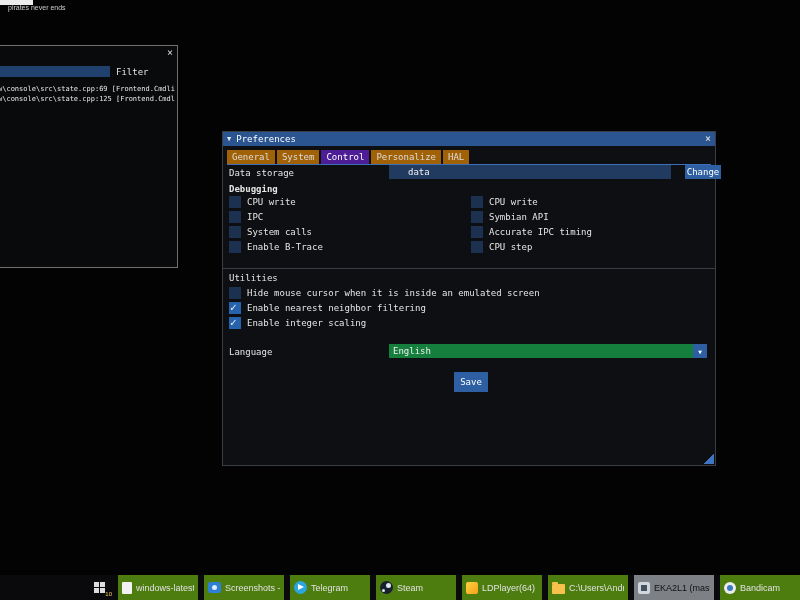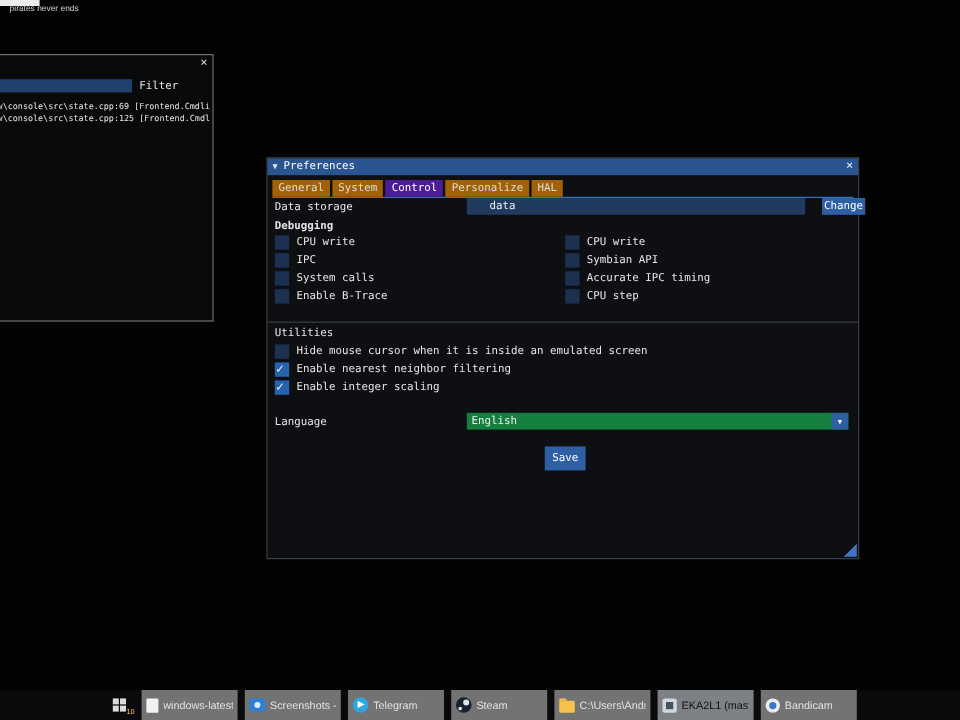--- a/index.html
+++ b/index.html
@@ -65,21 +65,21 @@
              display:flex; align-items:stretch; font-family:"Liberation Sans", sans-serif; }
   .tb-spacer { width:86px; flex:0 0 auto; }
   .start-button { width:26px; flex:0 0 auto; display:flex; align-items:center; justify-content:center;
                   position:relative; cursor:pointer; }
   .win-logo { width:11px; height:11px; display:grid; grid-template-columns:1fr 1fr; grid-template-rows:1fr 1fr; gap:1px; }
   .win-logo i { background:#dcdcdc; }
   .start-badge { position:absolute; right:0px; bottom:3px; font-size:6px; color:#f5d04a; }
 
   .tb-item { width:80px; flex:0 0 auto; margin-left:6px; display:flex; align-items:center; gap:4px;
              padding:0 4px; font-size:9px; color:#e2e2e2; white-space:nowrap; overflow:hidden;
-             background:#737373; cursor:pointer; }
+             background:#4d7c0f; cursor:pointer; }
   .tb-item.active { background:#7d8186; color:#101010; }
   .tb-label { overflow:hidden; white-space:nowrap; }
 
   
   .doc-icon { width:10px; height:12px; background:#f2f2f2; border-radius:1px; flex:0 0 auto; }
   .camera-icon { width:13px; height:11px; background:#2f7fd4; border-radius:2px; position:relative; flex:0 0 auto; }
   .camera-icon::after { content:""; position:absolute; left:4px; top:3px; width:5px; height:5px;
                         border-radius:50%; background:#d9ecff; }
   .telegram-icon { width:13px; height:13px; border-radius:50%; background:#2ca5e0; position:relative; flex:0 0 auto; }
   .telegram-icon::after { content:""; position:absolute; left:4px; top:3px;
@@ -225,20 +225,24 @@
   </div>
   <div class="tb-item">
     <span class="telegram-icon"></span>
     <span class="tb-label">Telegram</span>
   </div>
   <div class="tb-item">
     <span class="steam-icon"></span>
     <span class="tb-label">Steam</span>
   </div>
   <div class="tb-item">
+    <span class="ldplayer-icon"></span>
+    <span class="tb-label">LDPlayer(64)</span>
+  </div>
+  <div class="tb-item">
     <span class="folder-icon"></span>
     <span class="tb-label">C:\Users\Andrés\...</span>
   </div>
   <div class="tb-item active">
     <span class="eka2l1-icon"></span>
     <span class="tb-label">EKA2L1 (master b...</span>
   </div>
   <div class="tb-item">
     <span class="bandicam-icon"></span>
     <span class="tb-label">Bandicam</span>

